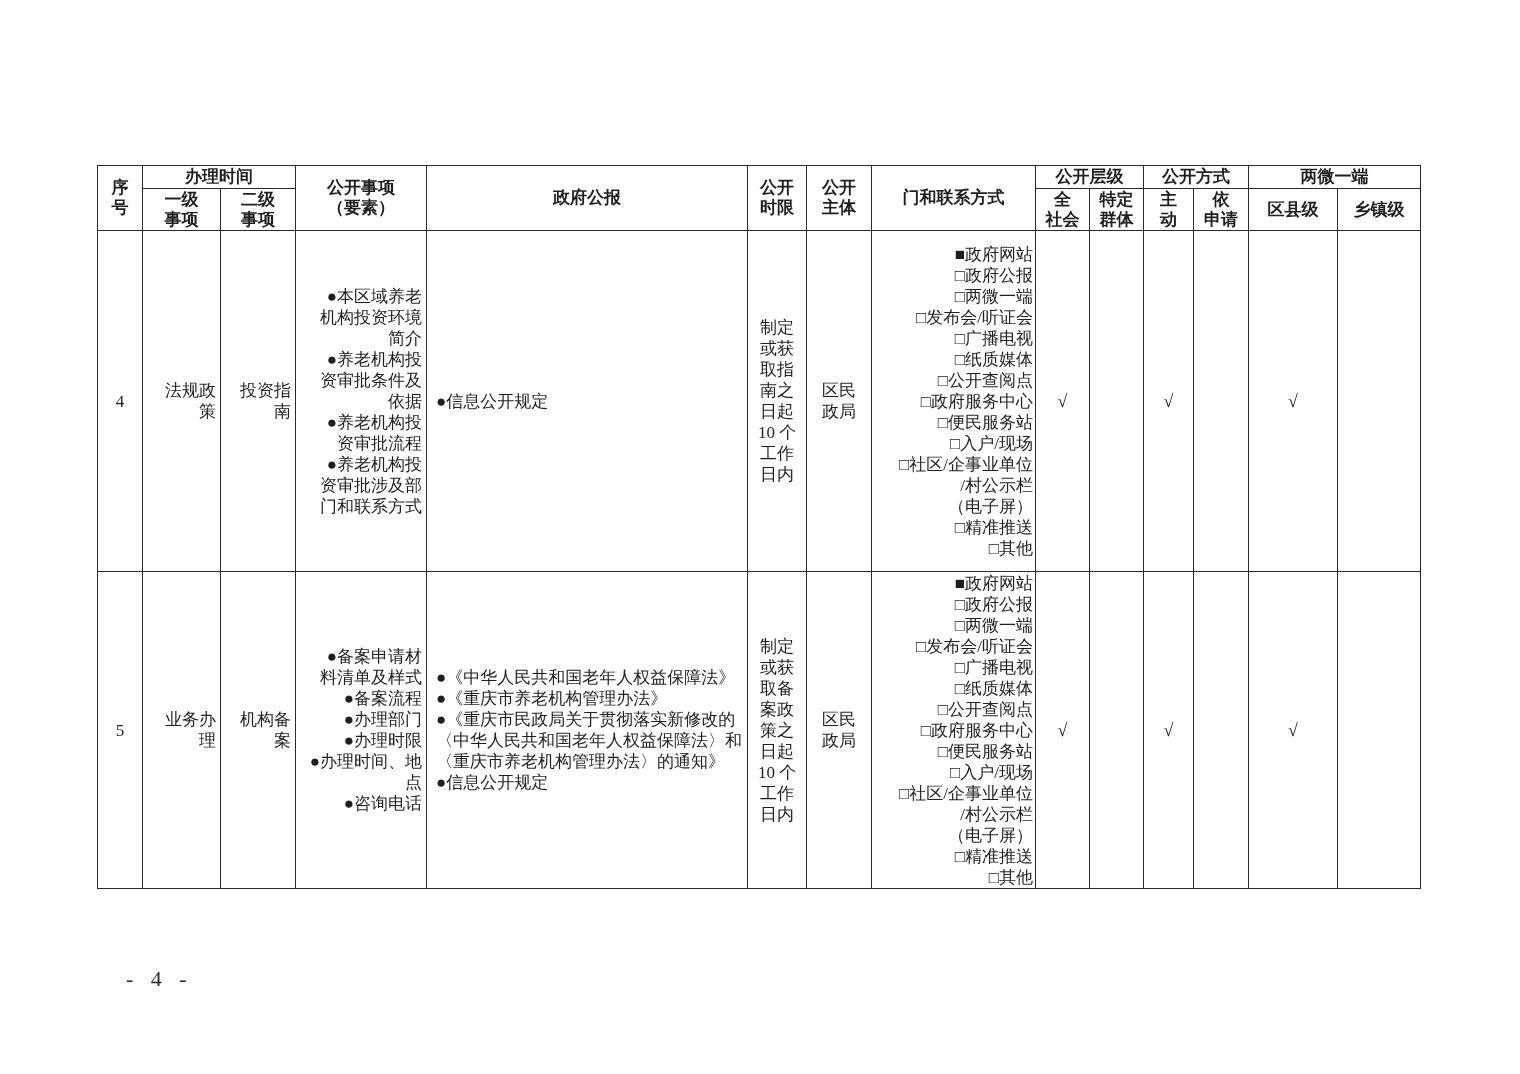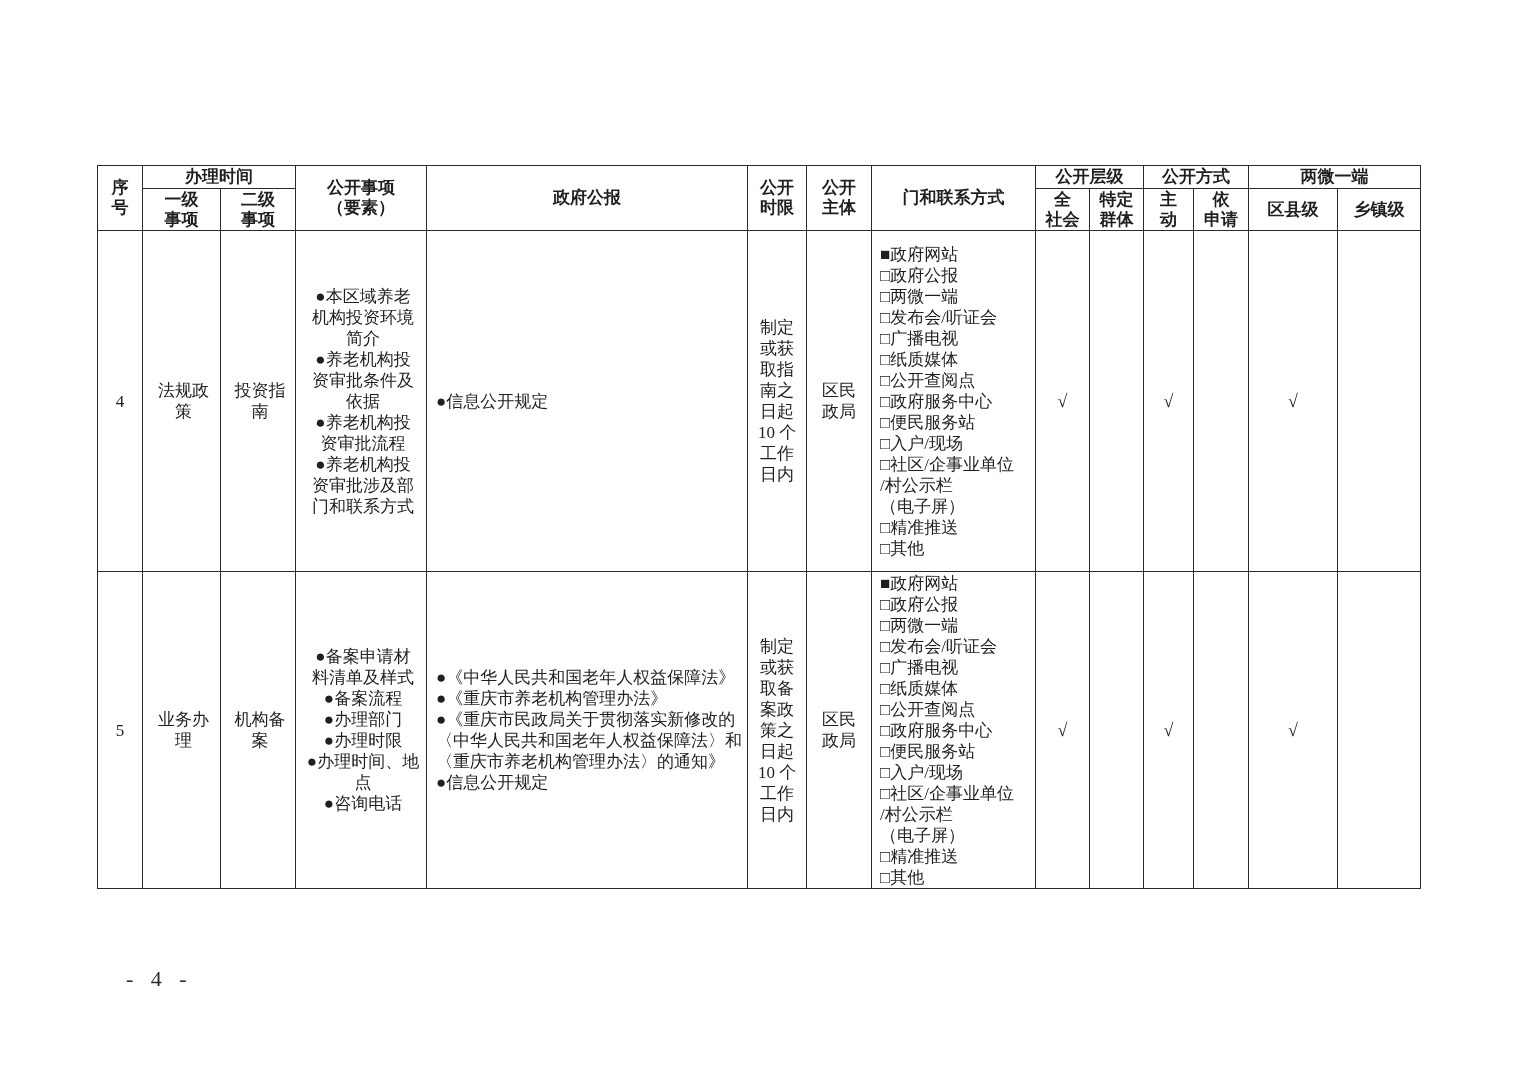--- a/index.html
+++ b/index.html
@@ -40,32 +40,32 @@
     font-family: "Liberation Sans", sans-serif;
     font-weight: bold;
     font-size: 17px;
     line-height: 20px;
   }
   tr.hrow1 { height: 23px; }
   tr.hrow2 { height: 42px; }
   tr.brow1 { height: 341px; }
   tr.brow2 { height: 317px; }
   td.left {
-    text-align: center;
+    text-align: right;
     padding-left: 8px;
     padding-right: 4px;
     font-family: Liberation Serif, serif;
   }
   td.basis-cell {
     text-align: left;
     padding-left: 9px;
     padding-right: 5px;
   }
   td.chan-cell {
-    text-align: left;
+    text-align: right;
     padding-left: 8px;
     padding-right: 2px;
     vertical-align: middle;
   }
   .chan-item { white-space: pre-line; }
   .chan-box { display: inline; }
   .chan-label { display: inline; white-space: pre-line; }
   td.check-cell { font-size: 18px; }
   .footer-page {
     position: absolute;

